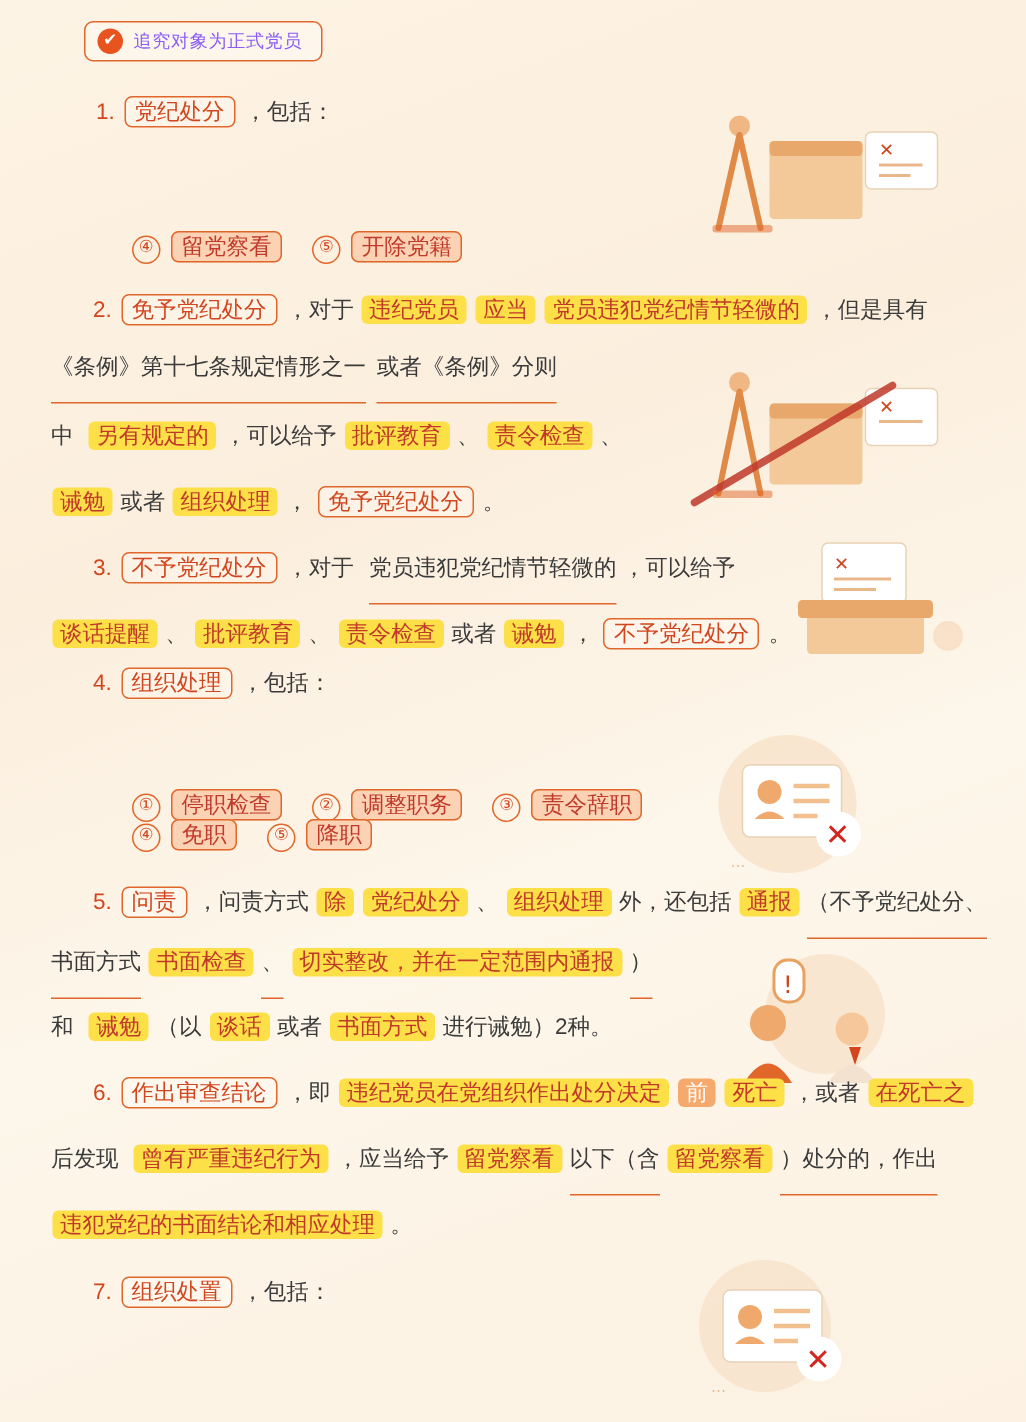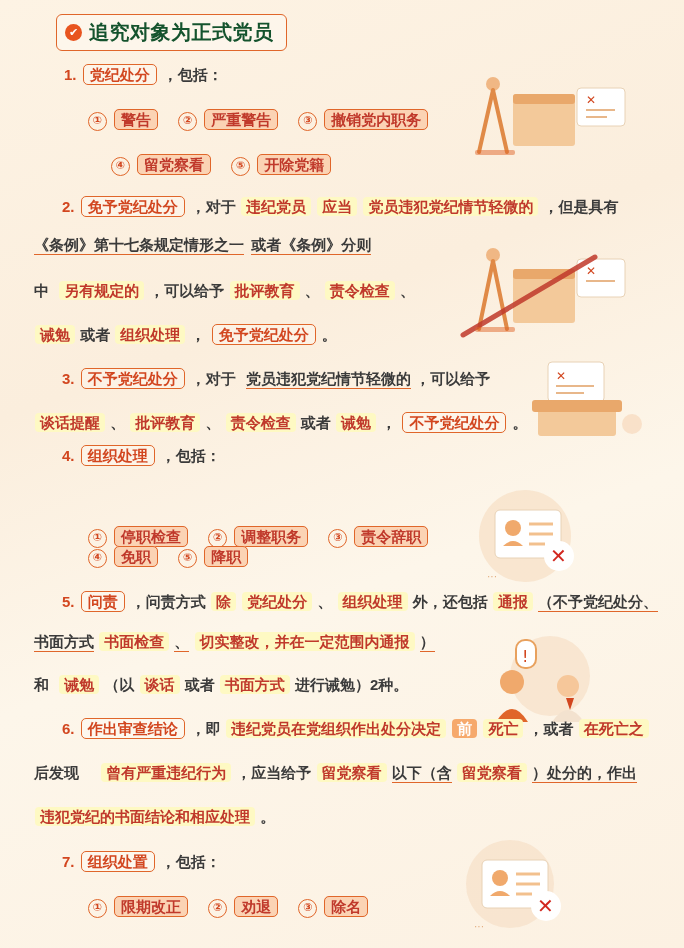--- a/index.html
+++ b/index.html
@@ -9,26 +9,26 @@
     font-family:"Liberation Sans","DejaVu Sans",sans-serif;
     color:#3a3a3a;
     position:relative;
     overflow:hidden;
   }
   .page{position:relative;width:684px;height:948px;}
 
   
   .ln{
     font-size:15px;line-height:34px;
-    position:absolute;white-space:nowrap;font-weight:bold;
+    position:absolute;white-space:nowrap;
   }
   .plain{color:#3b3b3b;}
-  .ul{border-bottom:1.5px solid #e0662a;padding-bottom:1px;}
+  .ul{border-bottom:1.5px solid #e0662a;padding-bottom:15px;}
   .hl{
-    background:#fef9c3;color:#c0392b;border-radius:4px;
+    background:#fde047;color:#c0392b;border-radius:4px;
     padding:1px 5px;margin:0 1px;
   }
   .hl-strong{
     background:#f6a96c;color:#ffffff;border-radius:4px;
     padding:1px 5px;margin:0 1px;
   }
   .box{
     border:1.5px solid #e0662a;color:#d2461f;border-radius:5px;
     padding:1px 6px;margin:0 2px;background:rgba(255,255,255,.25);
   }
@@ -48,21 +48,21 @@
     position:absolute;left:56px;top:14px;
     border:1.5px solid #e0662a;border-radius:6px;
     padding:4px 12px 4px 8px;display:flex;align-items:center;
     background:rgba(255,255,255,.3);
   }
   .title-pill .check{
     width:17px;height:17px;border-radius:50%;
     background:#e8541f;color:#fff;font-size:11px;line-height:17px;
     text-align:center;margin-right:7px;display:inline-block;
   }
-  .title-pill .t{color:#14532d;font-size:20px;font-weight:bold;letter-spacing:.5px;}
+  .title-pill .t{color:#8b5cf6;font-size:12px;font-weight:normal;letter-spacing:.5px;}
 
   
   .ill{position:absolute;}
   .ill svg{display:block;}
 </style>
 </head>
 <body>
 
 <div class="page">
 
@@ -153,27 +153,22 @@
       <text x="34" y="92" font-size="10" fill="#e0a878">···</text>
     </svg>
   </div>
 
   <div class="ln" style="left:64px;top:58px;">
     <span class="num">1.</span>
     <span class="box">党纪处分</span>
     <span class="plain">，包括：</span>
   </div>
 
-  <div class="ln" style="left:88px;top:103px;">
-    <span class="circ">①</span><span class="box-fill">警告</span>
-    <span class="circ" style="margin-left:14px;">②</span><span class="box-fill">严重警告</span>
-    <span class="circ" style="margin-left:14px;">③</span><span class="box-fill">撤销党内职务</span>
-  </div>
-
-  <div class="ln" style="left:88px;top:148px;margin-left:23px;">
+
+  <div class="ln" style="left:88px;top:148px;">
     <span class="circ">④</span><span class="box-fill">留党察看</span>
     <span class="circ" style="margin-left:14px;">⑤</span><span class="box-fill">开除党籍</span>
   </div>
 
   <div class="ln" style="left:62px;top:190px;">
     <span class="num">2.</span>
     <span class="box">免予党纪处分</span>
     <span class="plain">，对于</span>
     <span class="hl">违纪党员</span>
     <span class="hl">应当</span>
@@ -280,38 +275,33 @@
     <span class="plain">，即</span>
     <span class="hl">违纪党员在党组织作出处分决定</span>
     <span class="hl-strong">前</span>
     <span class="hl">死亡</span>
     <span class="plain">，或者</span>
     <span class="hl">在死亡之</span>
   </div>
 
   <div class="ln" style="left:34px;top:756px;">
     <span class="plain">后发现</span>
-    <span class="hl" style="margin-left:18px;">曾有严重违纪行为</span>
+    <span class="hl" style="margin-left:6px;">曾有严重违纪行为</span>
     <span class="plain">，应当给予</span>
     <span class="hl">留党察看</span>
     <span class="ul">以下（含</span>
     <span class="hl">留党察看</span>
     <span class="ul">）处分的，作出</span>
   </div>
 
   <div class="ln" style="left:34px;top:800px;">
     <span class="hl">违犯党纪的书面结论和相应处理</span>
     <span class="plain">。</span>
   </div>
 
   <div class="ln" style="left:62px;top:845px;">
     <span class="num">7.</span>
     <span class="box">组织处置</span>
     <span class="plain">，包括：</span>
   </div>
 
-  <div class="ln" style="left:88px;top:890px;">
-    <span class="circ">①</span><span class="box-fill">限期改正</span>
-    <span class="circ" style="margin-left:14px;">②</span><span class="box-fill">劝退</span>
-    <span class="circ" style="margin-left:14px;">③</span><span class="box-fill">除名</span>
-  </div>
 
 </div>
 
 </body></html>

